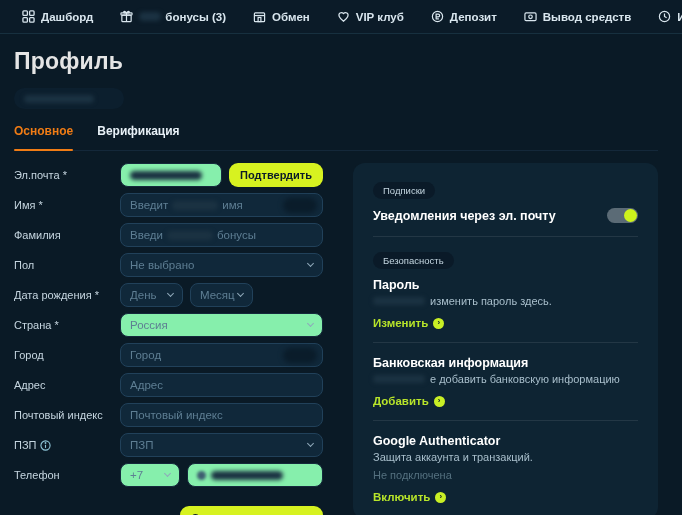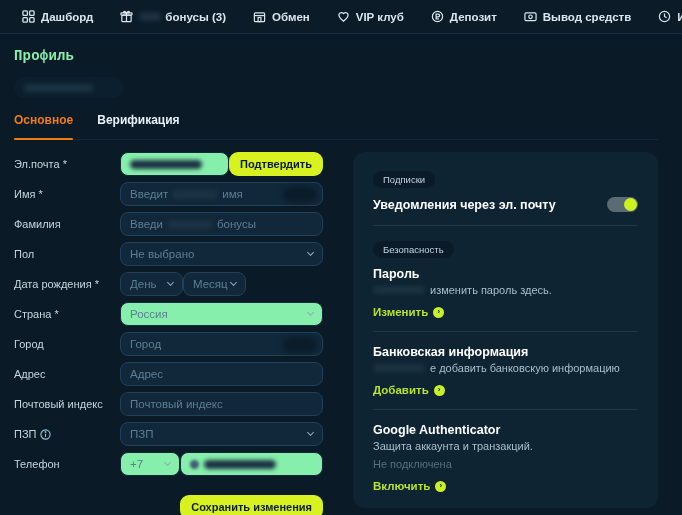--- a/index.html
+++ b/index.html
@@ -19,21 +19,21 @@
     display:flex; align-items:center; gap:6px;
     font-size:11.5px; font-weight:700; color:#d9e6ee;
     white-space:nowrap; cursor:pointer; height:32px; position:relative;
   }
   .nav-item svg { display:block; }
   .redact { background:#1b3242; border-radius:5px; filter:blur(2px); display:inline-block; }
   .nav-redact { width:22px; height:9px; margin-right:-2px; }
 
   
   .content { padding:14px 24px 0 14px; }
-  .page-title { font-size:14px; font-weight:700; color:#86efac; letter-spacing:.2px;font-family:Liberation Mono, monospace; }
+  .page-title { font-size:23px; font-weight:700; color:#e5e5e5; letter-spacing:.2px; }
   .avatar-pill {
     margin-top:13px; width:110px; height:21px; border-radius:11px;
     background:#0c1f2e; display:flex; align-items:center; padding:0 10px;
   }
   .avatar-pill .redact { width:70px; height:8px; }
 
   .tabs { margin-top:15px; display:flex; gap:24px; border-bottom:1px solid #14283a; }
   .tab { font-size:12px; font-weight:700; padding-bottom:12px; cursor:pointer; position:relative; color:#e8f1f7; }
   .tab.active { color:#f07c15; }
   .tab.active::after {
@@ -42,21 +42,21 @@
   }
 
   .cols { display:flex; margin-top:12px; }
   .form-col { width:309px; flex:none; }
 
   .frow { display:flex; align-items:center; margin-bottom:6px; }
   .flabel {
     width:106px; flex:none; font-size:11px; color:#c6d6e0;
     display:flex; align-items:center; gap:4px;
   }
-  .fctrl { width:203px; display:flex; align-items:center; }
+  .fctrl { width:203px; display:flex; align-items:center; gap:7px; }
 
   .inp, .sel {
     height:24px; border-radius:8px; display:flex; align-items:center;
     padding:10px 9px; font-size:11.5px; color:#5e7e93;
     background:#10283a; border:1px solid #21415a; position:relative; flex:1;
   }
   .dark { background:#86efac; border-color:#15293c; }
   .sel { justify-content:space-between; cursor:pointer; }
   .chev {
     width:5px; height:5px; border-right:1.5px solid #8fa9ba; border-bottom:1.5px solid #8fa9ba;

